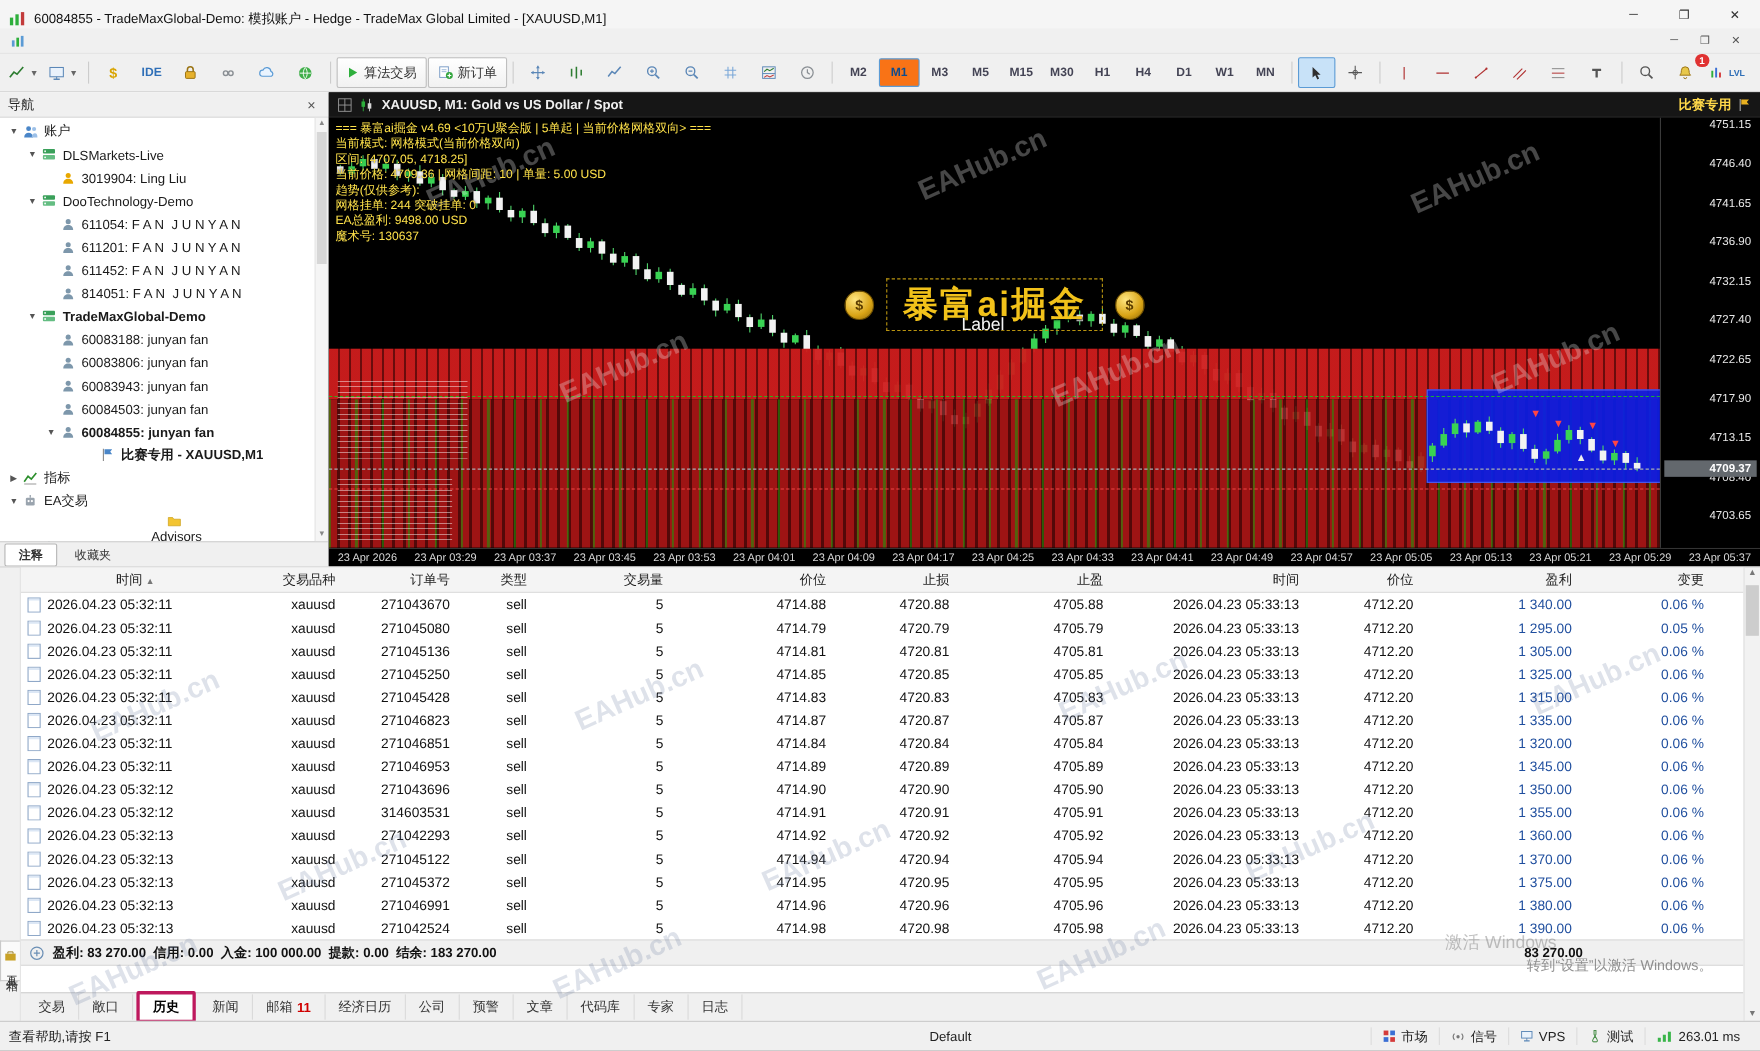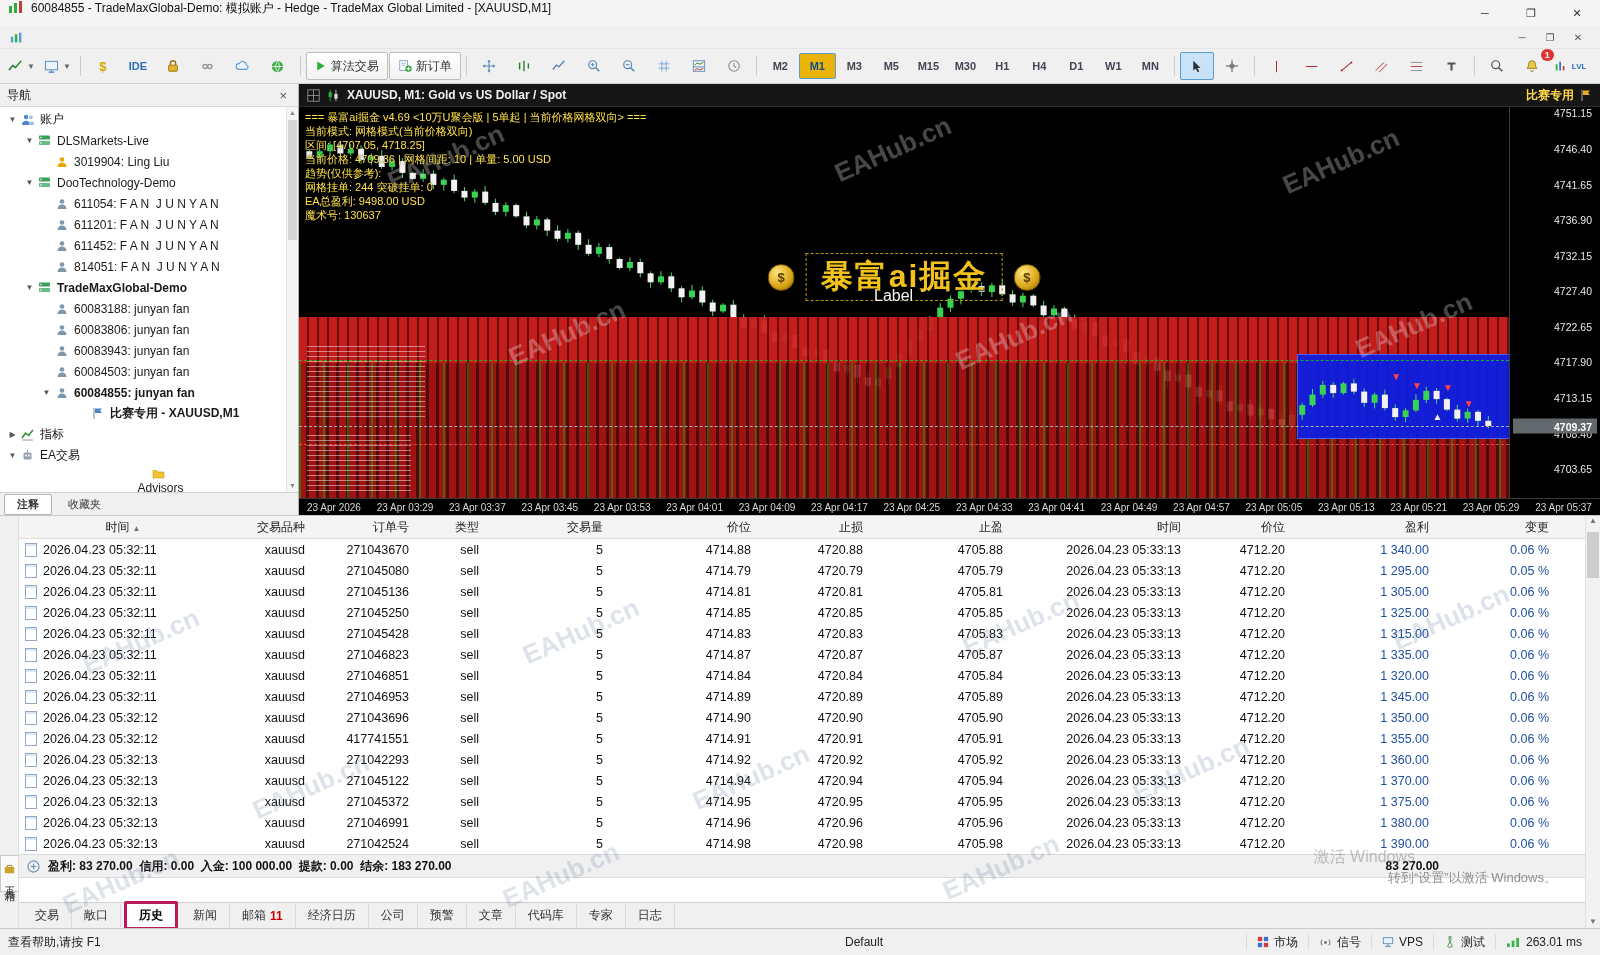--- a/index.html
+++ b/index.html
@@ -1,20 +1,20 @@
 <!DOCTYPE html>
 <html><head>
 <meta charset="utf-8">
 <style>
   html,body{margin:0;padding:0}
   body{width:1600px;height:955px;overflow:hidden;font-family:"Liberation Sans",sans-serif;background:#777}
   #app{width:1600px;height:955px;display:flex;flex-direction:column;background:#f0f0f0}
 
   
-  .titlebar{height:26px;display:flex;align-items:flex-start;background:#f5f5f5;padding-left:8px;gap:7px;flex:none}
+  .titlebar{height:26px;display:flex;align-items:flex-end;background:#f5f5f5;padding-left:8px;gap:7px;flex:none}
   .title{font-size:12px;color:#111;white-space:nowrap}
   .wcontrols{margin-left:auto;display:flex;height:100%}
   .wbtn{width:46px;display:flex;align-items:center;justify-content:center;font-size:11px;color:#333}
 
   
   .menubar{height:22px;display:flex;align-items:center;background:#f0f0f0;padding-left:6px;font-size:12px;flex:none}
   .menu-item{padding:2px 9px;color:#1a1a1a;white-space:nowrap}
   .mdi{margin-left:auto;display:flex;padding-right:8px}
   .mdi span{width:28px;text-align:center;color:#555;font-size:10px}
 
@@ -24,21 +24,21 @@
   .tbtn.framed{border-color:#bfbfbf;background:linear-gradient(#ffffff,#f1f1f1);padding:0 8px}
   .tbtn.active{background:#c8e2f8;border-color:#5b9bd5}
   .tbtn.rel{position:relative}
   .tsep{width:1px;height:20px;background:#cccccc;margin:0 4px;flex:none}
   .caret{font-size:8px;color:#666}
   .gold{color:#d9a400;font-weight:bold;font-size:13px}
   .bluetxt{color:#2f6fb7;font-weight:bold;font-size:11px}
   .tinylbl{font-size:8px;color:#2f6fb7;font-weight:bold}
   .badge{position:absolute;top:-4px;right:-6px;background:#e03232;color:#fff;border-radius:7px;font-size:9px;line-height:12px;padding:0 4px;font-weight:bold}
   .tf-btn{height:24px;min-width:27px;padding:0 4px;display:flex;align-items:center;justify-content:center;font-size:11px;font-weight:bold;color:#445;border:1px solid transparent;border-radius:2px}
-  .tf-btn.active{background:#eab308;border-color:#5b9bd5;color:#0f4c8c}
+  .tf-btn.active{background:#f97316;border-color:#5b9bd5;color:#0f4c8c}
 
   
   .main{flex:1;display:flex;min-height:0}
   .navigator{width:298px;background:#fff;border-right:1px solid #b5b5b5;display:flex;flex-direction:column;flex:none}
   .nav-header{height:22px;background:#f0f0f0;border-bottom:1px solid #d9d9d9;display:flex;align-items:center;padding:0 7px;font-size:12px;color:#222;flex:none}
   .nav-close{margin-left:auto;color:#555;font-size:13px;padding:0 4px}
   .nav-tree{flex:1;overflow:hidden;position:relative;padding-top:2px}
   .nav-row{height:21px;display:flex;align-items:center;font-size:12px;color:#1a1a1a;white-space:nowrap}
   .nav-row .arr{width:13px;font-size:8px;color:#555;text-align:center;flex:none}
   .nav-row .nicon{width:17px;height:15px;display:flex;align-items:center;justify-content:center;margin-right:4px;flex:none}
@@ -1372,21 +1372,21 @@
             <div class="c bluev">1 350.00</div>
             <div class="c bluev">0.06 %</div>
             <div class="c"></div>
           </div>
           <div class="tb-row">
             <div class="c first">
               <span class="doc"></span>
               <span>2026.04.23 05:32:12</span>
             </div>
             <div class="c">xauusd</div>
-            <div class="c">417741551</div>
+            <div class="c">314603531</div>
             <div class="c">sell</div>
             <div class="c">5</div>
             <div class="c">4714.91</div>
             <div class="c">4720.91</div>
             <div class="c">4705.91</div>
             <div class="c">2026.04.23 05:33:13</div>
             <div class="c">4712.20</div>
             <div class="c bluev">1 355.00</div>
             <div class="c bluev">0.06 %</div>
             <div class="c"></div>

